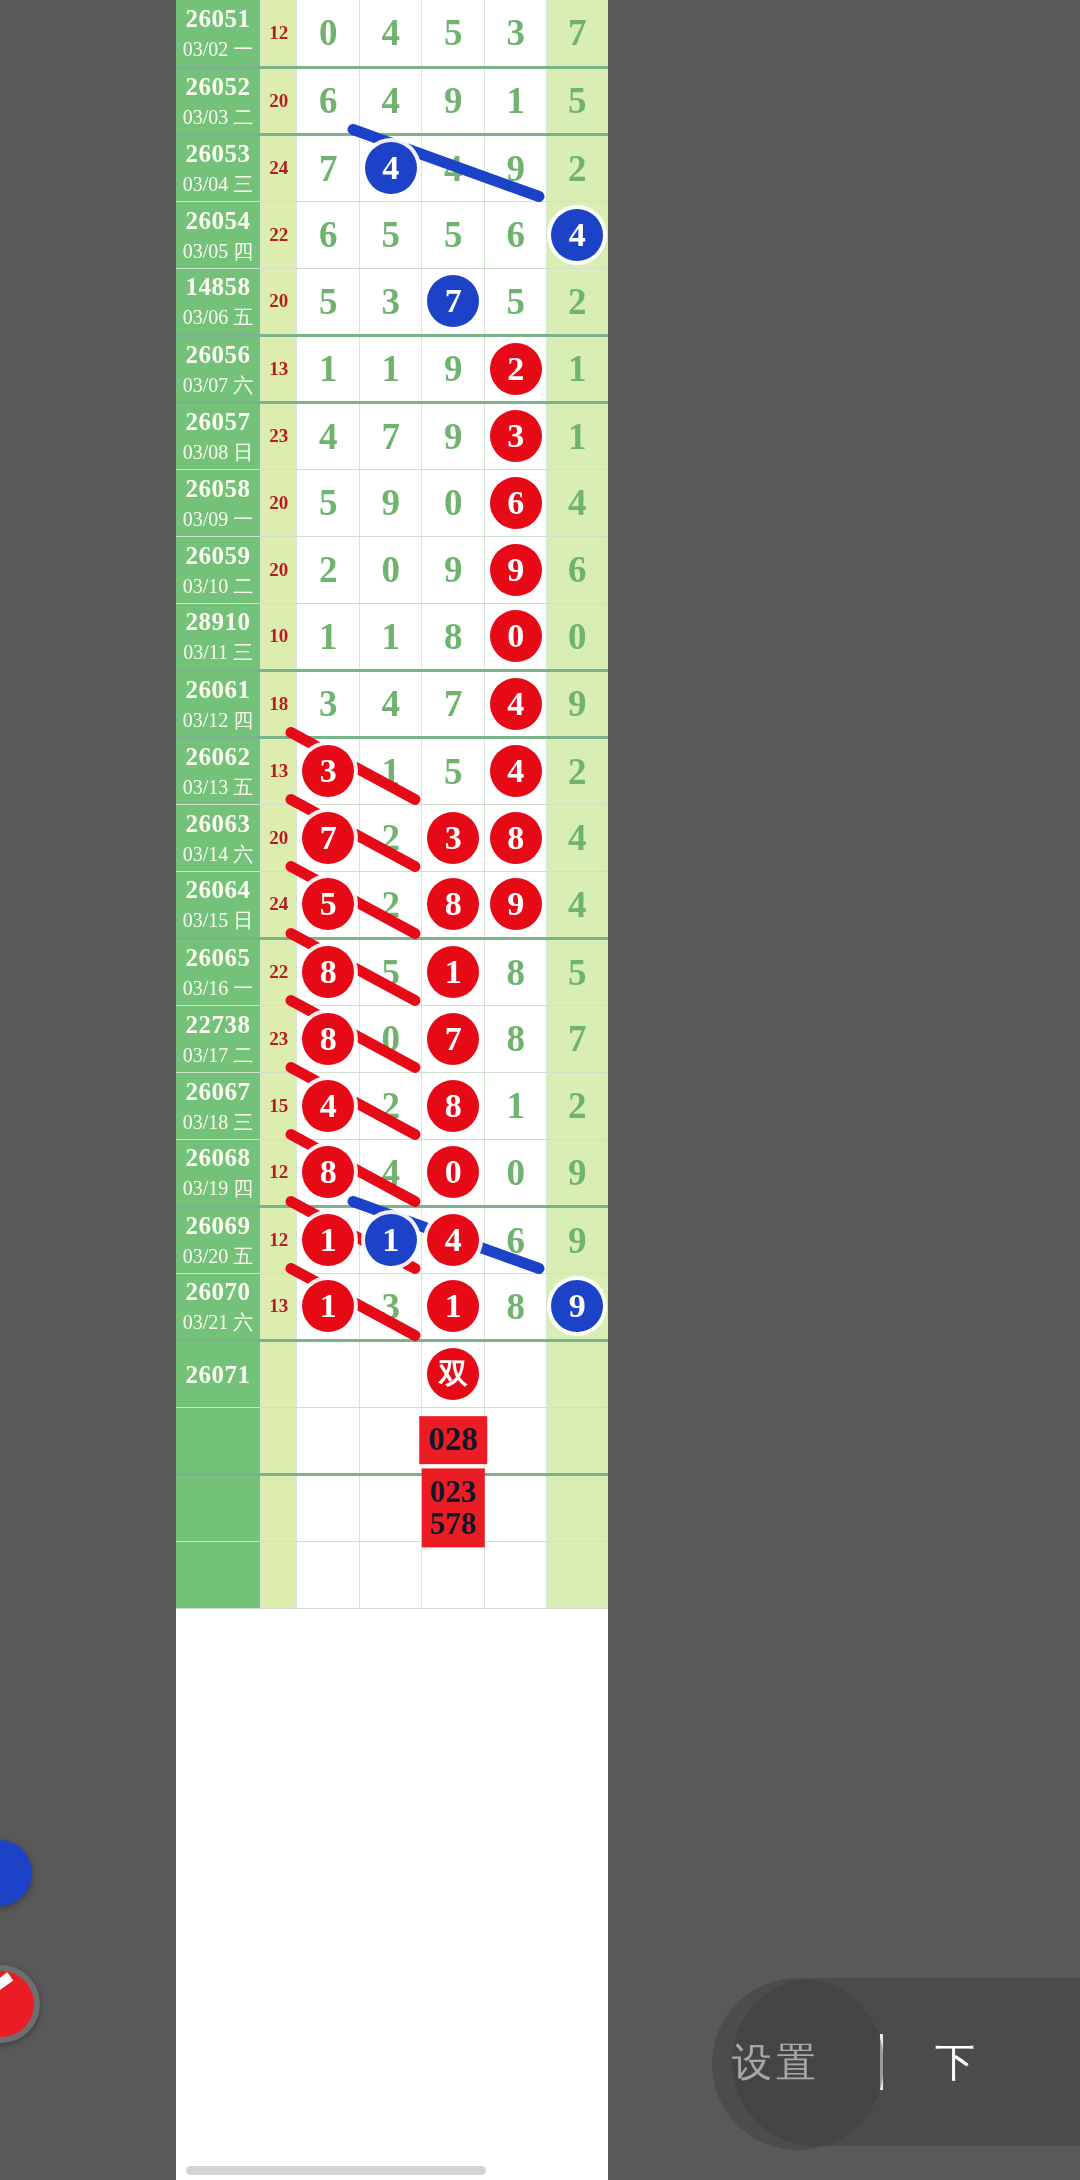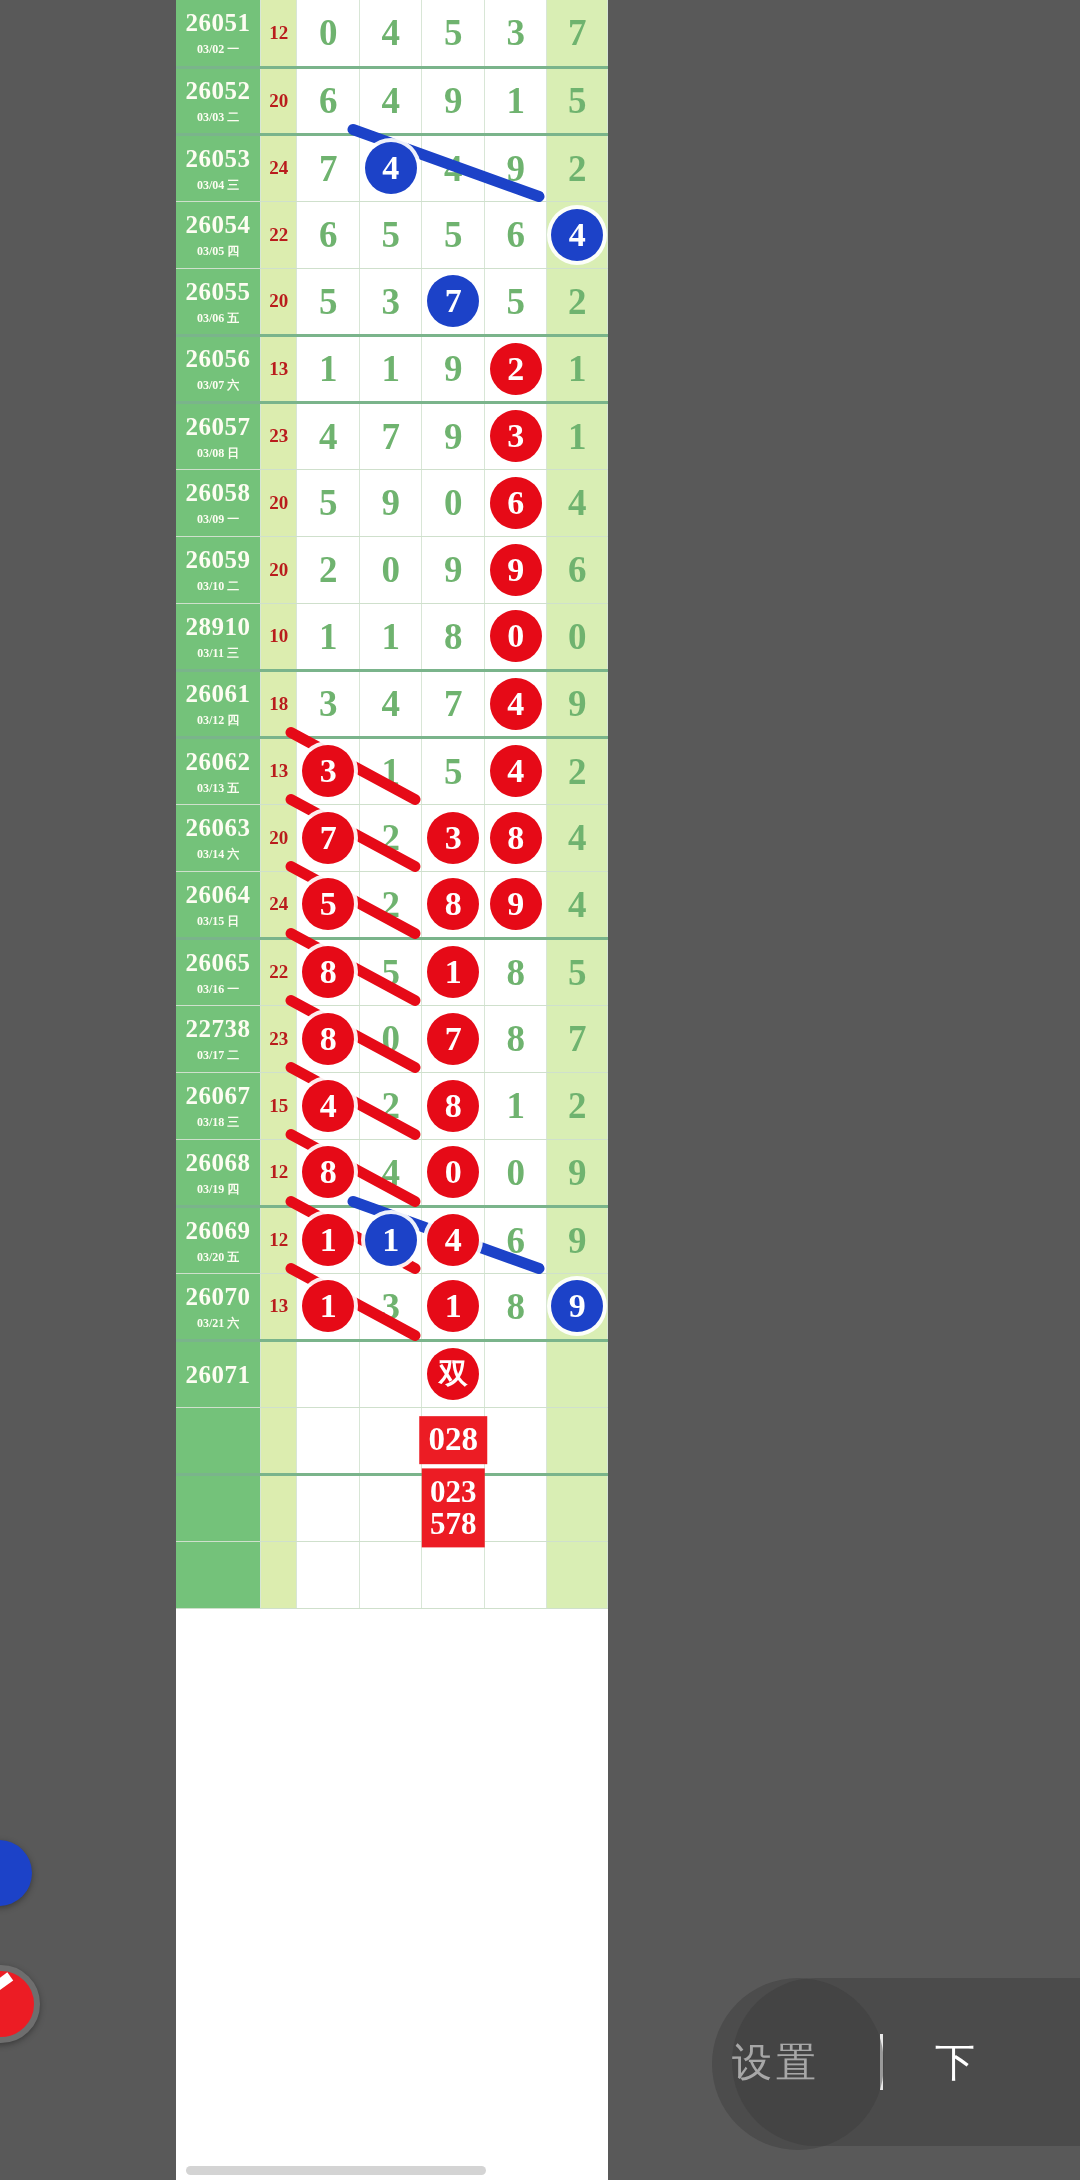--- a/index.html
+++ b/index.html
@@ -31,21 +31,21 @@
     position: relative;
   }
   tr.sep td { border-bottom: 3px solid #7ab48b; }
 
   td.issue {
     background: #74c27a; color: #fdfdf2;
     font-weight: bold; line-height: 1.08;
     border-right: 1px solid #8fce95;
   }
   td.issue .no { font-size: 25px; letter-spacing: .5px; display:block; }
-  td.issue .dt { font-size: 12px; display:block; margin-top: 7px; font-weight: bold;}
+  td.issue .dt { font-size: 20px; display:block; margin-top: 7px; font-weight: normal;}
   td.sum {
     background: #dcedaf; color: #b91c1c; font-weight: bold; font-size: 19px;
   }
   td.dig { background: #ffffff; }
   td.last { background: #d9eeb4; }
 
   .num { font-size: 37px; color: #6fb36f; font-weight: bold; line-height: 1; }
 
   
   .ball {
@@ -58,21 +58,21 @@
     z-index: 4;
   }
   .ball.red  { background: #e60a17; }
   .ball.blue { background: #1c42c8; }
   .ball.dbl  { background: #e60a17; font-size: 29px; }
 
   
   .chip {
     position: absolute; left: 50%; top: 50%;
     transform: translate(-50%,-50%);
-    background: #ec1c24; color: #ffffff; font-weight: bold;
+    background: #ec1c24; color: #0f172a; font-weight: bold;
     font-size: 33px; line-height: 1.02; padding: 7px 9px;
     z-index: 4; letter-spacing: 0px;
   }
   .chip.two { font-size: 31px; padding: 8px 8px; }
 
   
   #lines { position: absolute; left: 0; top: 0; width: 432px; height: 2180px; pointer-events: none; z-index: 3; }
 
   
   .fab {
@@ -183,21 +183,21 @@
             <td class="dig"><span class="num">6</span></td>
             <td class="dig"><span class="num">5</span></td>
             <td class="dig"><span class="num">5</span></td>
             <td class="dig"><span class="num">6</span></td>
             <td class="last">
               <div class="ball blue">4</div>
             </td>
           </tr>
           <tr class="sep">
             <td class="issue">
-              <span class="no">26055</span>
+              <span class="no">14858</span>
               <span class="dt">03/06 五</span>
             </td>
             <td class="sum">20</td>
             <td class="dig"><span class="num">5</span></td>
             <td class="dig"><span class="num">3</span></td>
             <td class="dig">
               <div class="ball blue">7</div>
             </td>
             <td class="dig"><span class="num">5</span></td>
             <td class="last"><span class="num">2</span></td>

